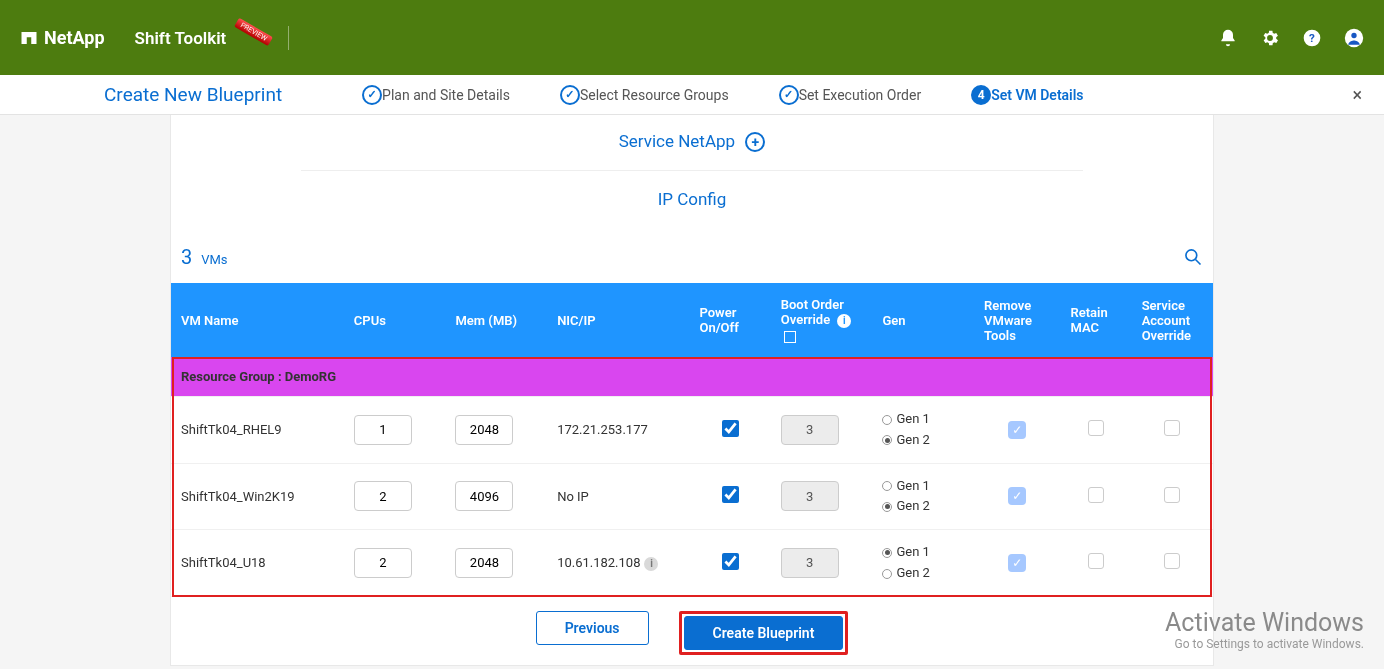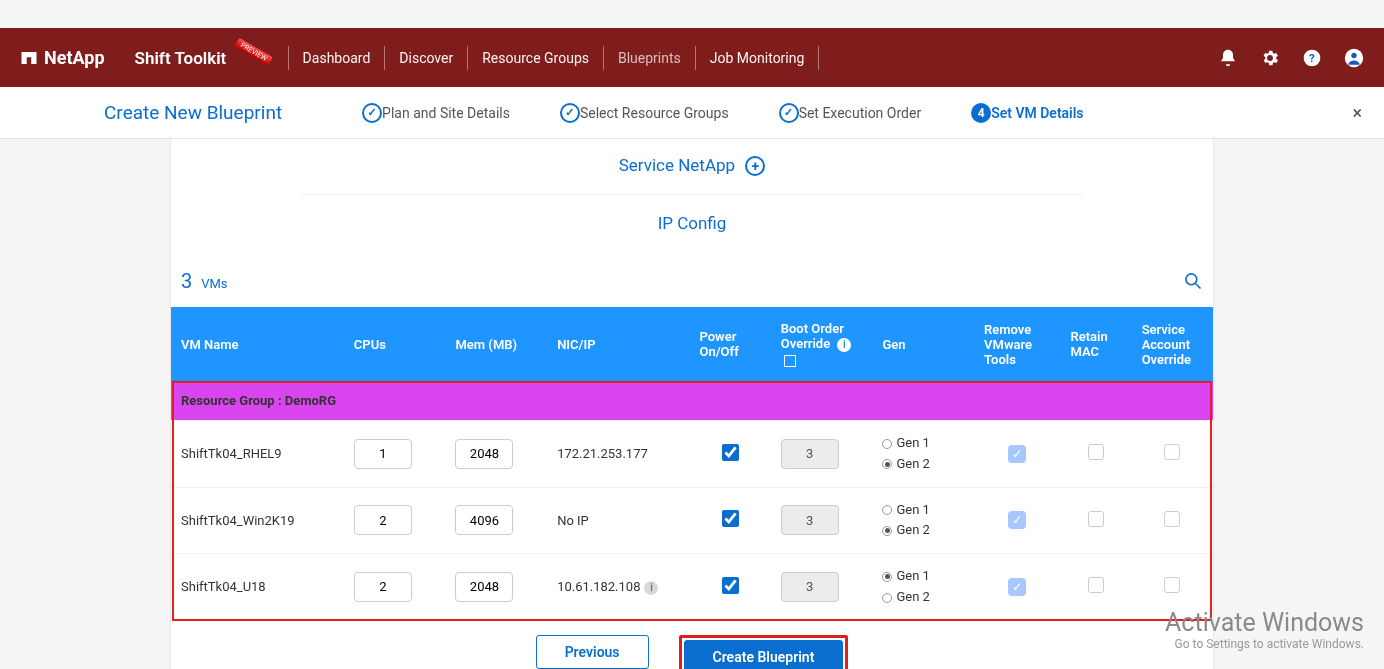--- a/index.html
+++ b/index.html
@@ -1,30 +1,30 @@
 <!DOCTYPE html>
 <html><head>
 <meta charset="utf-8">
 <style>
   * { box-sizing: border-box; margin: 0; padding: 0; font-family: -apple-system, BlinkMacSystemFont, "Segoe UI", Roboto, Arial, sans-serif; }
   html, body { width: 1384px; height: 669px; background: #f5f5f5; overflow: hidden; position: relative;}
   
-  .topbar { background: #7f1d1d; height: 59px; display: flex; align-items: center; color:#fff; padding: 0 20px; margin-top: 28px; }
+  .topbar { background: #4d7c0f; height: 75px; display: flex; align-items: center; color:#fff; padding: 0 20px; }
   .logo { display:flex; align-items:center; gap:6px; font-weight:700; font-size:18px; margin-right:30px;}
   .logo svg { width:18px; height:18px; fill:#fff;}
   .product { font-size:17px; font-weight:600; margin-right:8px; position:relative;}
   .ribbon { display:inline-block; transform: rotate(30deg); background: linear-gradient(#ff4d4d,#b30000); color:#fff; font-size:7px; padding:1px 5px; border-radius:2px; position:relative; top:-6px;}
   .divider { width:1px; height:24px; background: rgba(255,255,255,0.4); margin:0 14px;}
   .nav { display:flex; align-items:center; }
   .nav a { color:#fff; font-size:14px; text-decoration:none; opacity:0.95; cursor:pointer;}
   .nav a.active { opacity:0.7;}
   .top-icons { margin-left:auto; display:flex; gap:22px; align-items:center;}
   .top-icons svg { width:20px; height:20px; fill:#fff; cursor:pointer;}
   
-  .stepbar { background:#fff; height:52px; border-bottom:1px solid #e3e3e3; display:flex; align-items:center; padding: 0 24px 0 104px; position:relative;}
+  .stepbar { background:#fff; height:40px; border-bottom:1px solid #e3e3e3; display:flex; align-items:center; padding: 0 24px 0 104px; position:relative;}
   .step-title { color:#0a6ed1; font-size:19px; font-weight:400; margin-right:80px;}
   .step { display:flex; align-items:center; margin-right:50px; font-size:14px;}
   .step-circle { width:20px; height:20px; border-radius:50%; border:2px solid #0a6ed1; display:inline-flex; align-items:center; justify-content:center; color:#0a6ed1; font-size:12px; font-weight:700;}
   .step-circle.done::after { content:"✓"; font-size:11px;}
   .step-circle.num { background:#0a6ed1; color:#fff; border-color:#0a6ed1;}
   .step-label { color:#555;}
   .step.active .step-label { color:#0a6ed1; font-weight:600;}
   .close-x { position:absolute; right:22px; font-size:18px; color:#555; cursor:pointer;}
   
   .panel-wrap { padding: 0 170px; }
@@ -79,32 +79,20 @@
 <div class="topbar">
   <div class="logo">
     <svg viewBox="0 0 24 24">
         <path d="M2 4h20v16h-7V11h-6v9H2z"></path>
       </svg>
     <span>NetApp</span>
   </div>
   <span class="product">Shift Toolkit</span>
   <span class="ribbon">PREVIEW</span>
   <span class="divider"></span>
-  <div class="nav">
-    <a>Dashboard</a>
-      <span class="divider"></span>
-    <a>Discover</a>
-      <span class="divider"></span>
-    <a>Resource Groups</a>
-      <span class="divider"></span>
-    <a class="active">Blueprints</a>
-      <span class="divider"></span>
-    <a>Job Monitoring</a>
-      <span class="divider"></span>
-  </div>
   <div class="top-icons">
     <svg viewBox="0 0 24 24">
         <path d="M12 2a6 6 0 0 0-6 6v4l-2 3v1h16v-1l-2-3V8a6 6 0 0 0-6-6zm0 20a2.5 2.5 0 0 0 2.5-2.5h-5A2.5 2.5 0 0 0 12 22z"></path>
       </svg>
     <svg viewBox="0 0 24 24">
         <path d="M19.4 13a7.7 7.7 0 0 0 .1-1 7.7 7.7 0 0 0-.1-1l2.1-1.6-2-3.4-2.5 1a7.3 7.3 0 0 0-1.7-1l-.4-2.6h-4l-.4 2.6a7.3 7.3 0 0 0-1.7 1l-2.5-1-2 3.4L6.5 11a7.7 7.7 0 0 0-.1 1 7.7 7.7 0 0 0 .1 1l-2.1 1.6 2 3.4 2.5-1a7.3 7.3 0 0 0 1.7 1l.4 2.6h4l.4-2.6a7.3 7.3 0 0 0 1.7-1l2.5 1 2-3.4zM12 15.5A3.5 3.5 0 1 1 15.5 12 3.5 3.5 0 0 1 12 15.5z"></path>
       </svg>
     <svg viewBox="0 0 24 24">
         <circle cx="12" cy="12" r="10" fill="#fff"></circle>
         <text x="12" y="17" text-anchor="middle" font-size="14" fill="#1857c3" font-weight="700">?</text>

